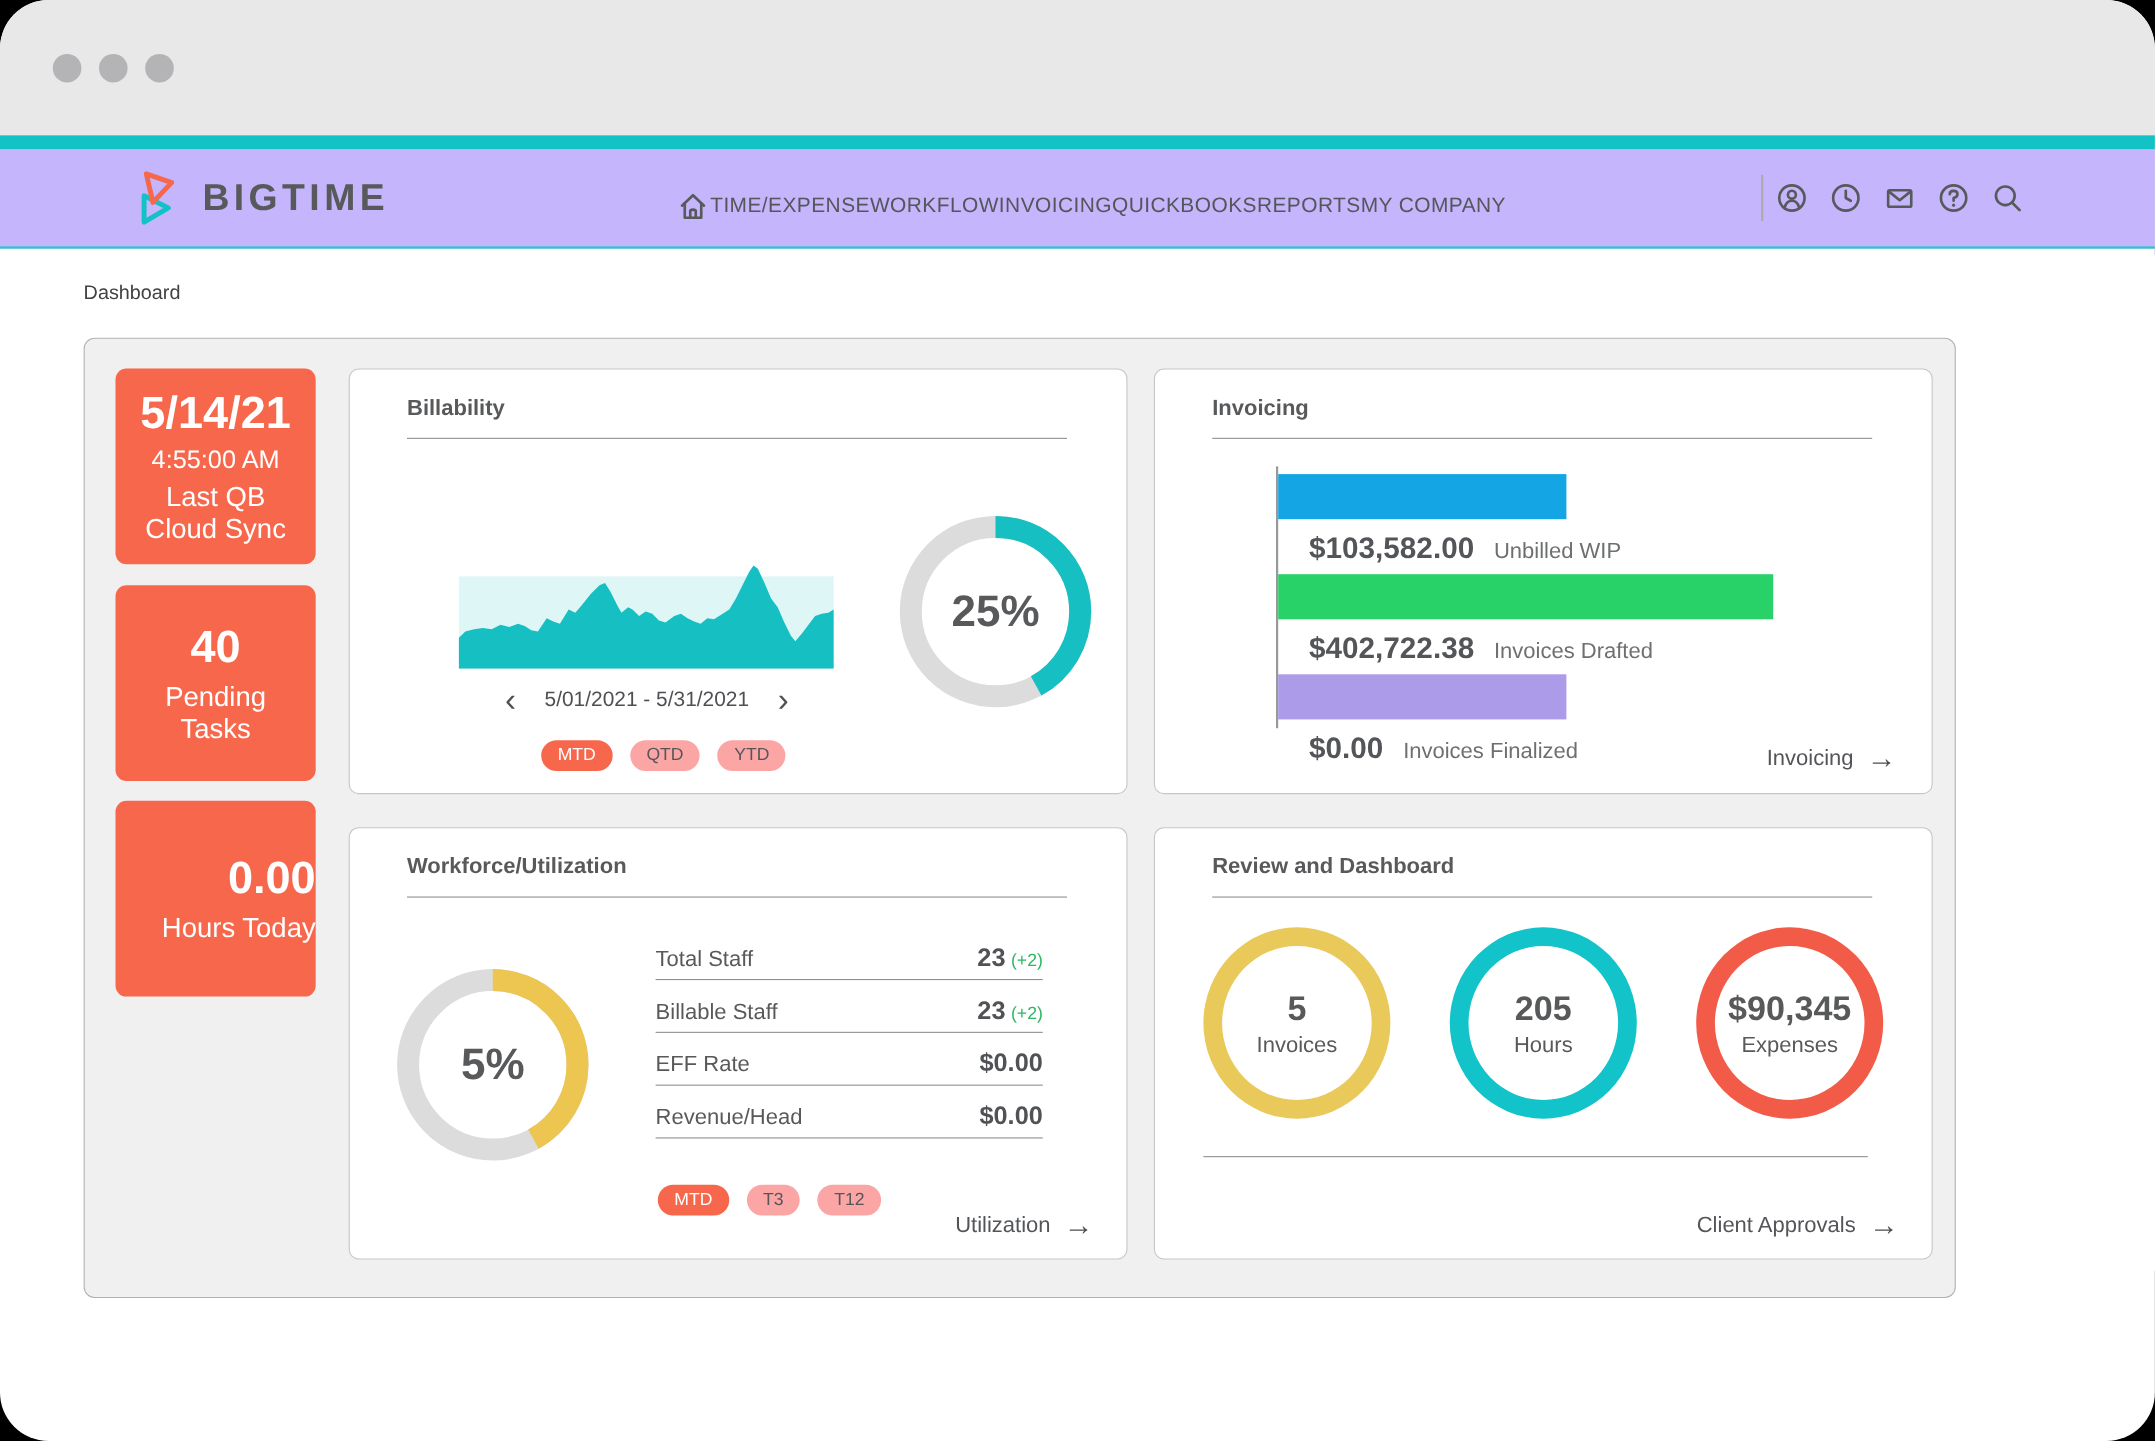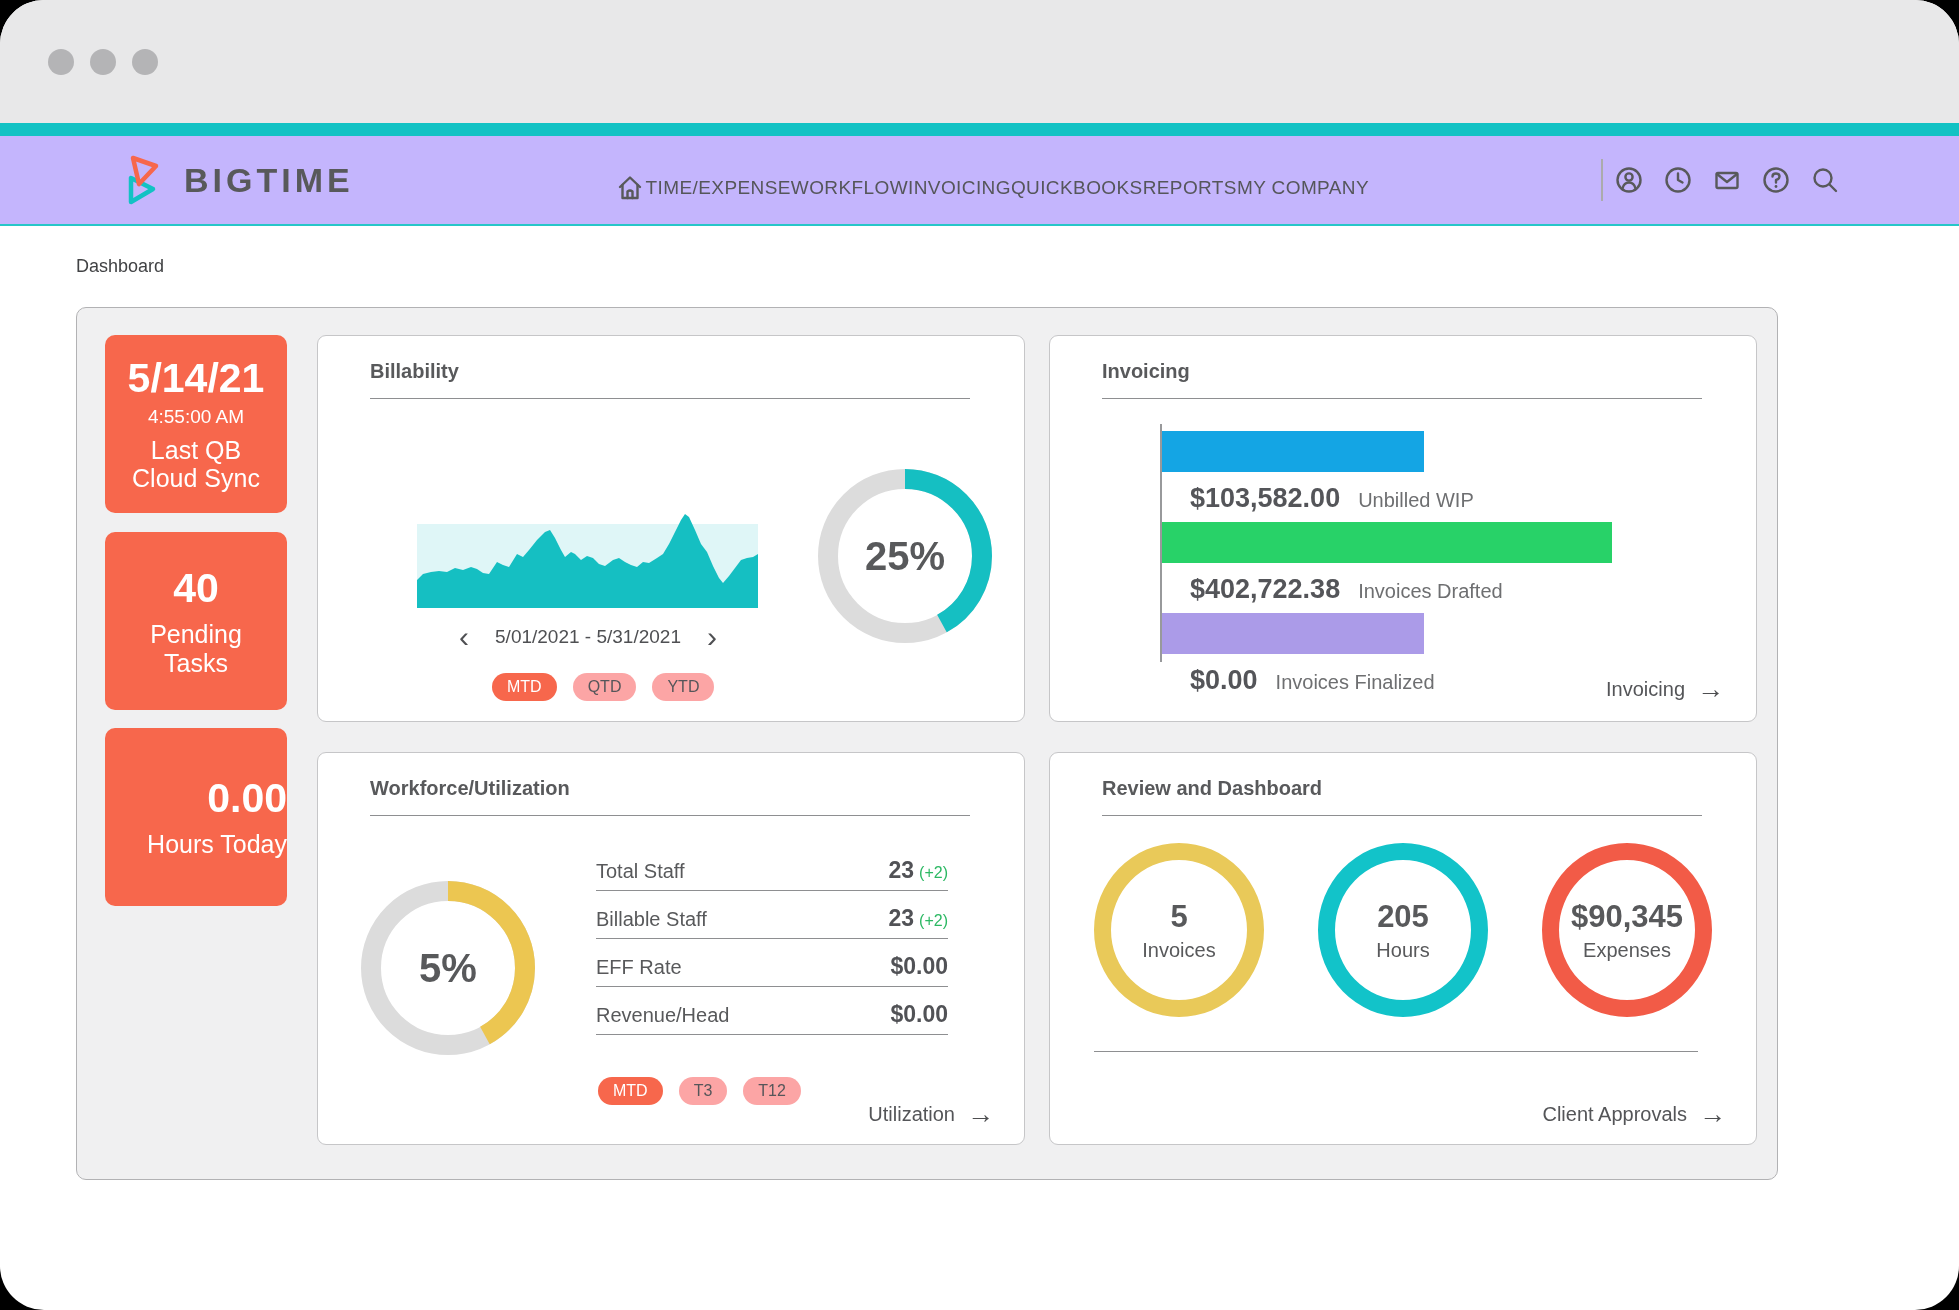--- a/index.html
+++ b/index.html
@@ -25,21 +25,21 @@
 
   
   .content{padding:30px 0 0 76px;}
   .breadcrumb{font-size:18px;color:#414244;margin:0 0 30px 0;}
   .panel{position:relative;width:1702px;height:873px;background:#f0f0f1;border:1.5px solid #b2b2b4;border-radius:10px;box-sizing:border-box;}
 
   
   .side-card{position:absolute;left:28px;width:182px;height:178px;background:#f7674c;border-radius:10px;color:#fff;
              display:flex;flex-direction:column;align-items:center;justify-content:center;text-align:center;line-height:1.15;}
   .sc-big{font-size:41px;font-weight:bold;}
-  .sc-time{font-size:19px;margin-top:4px;}
+  .sc-time{font-size:23px;margin-top:4px;}
   .sc-label{font-size:25px;margin-top:8px;white-space:pre-line;}
 
   
   .card{position:absolute;background:#fff;border:1.5px solid #c6c6c8;border-radius:9px;box-sizing:border-box;}
   .card-title{position:absolute;left:52px;top:24px;font-size:20px;font-weight:bold;color:#58595b;}
   .card-rule{position:absolute;left:52px;right:54px;top:62px;border-top:1.5px solid #8e8f91;}
   .card-link{position:absolute;display:flex;align-items:center;gap:12px;font-size:20px;color:#545558;cursor:pointer;}
   .arrow{font-size:27px;font-weight:bold;color:#4d4e50;line-height:1;}
 
   

